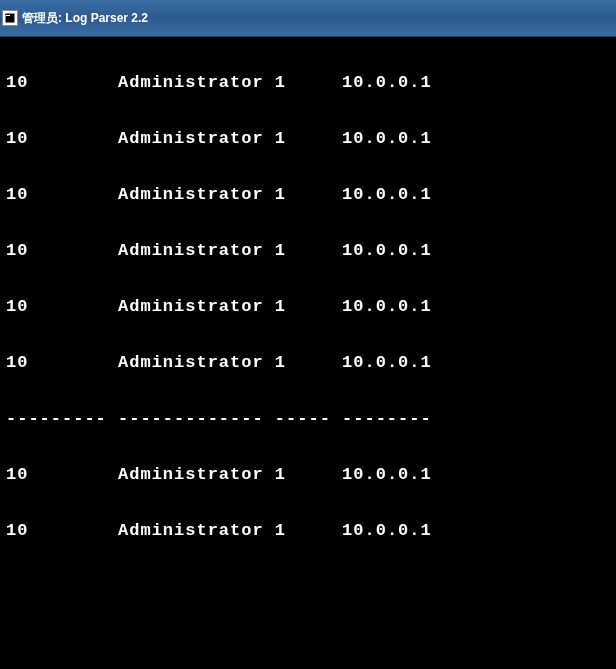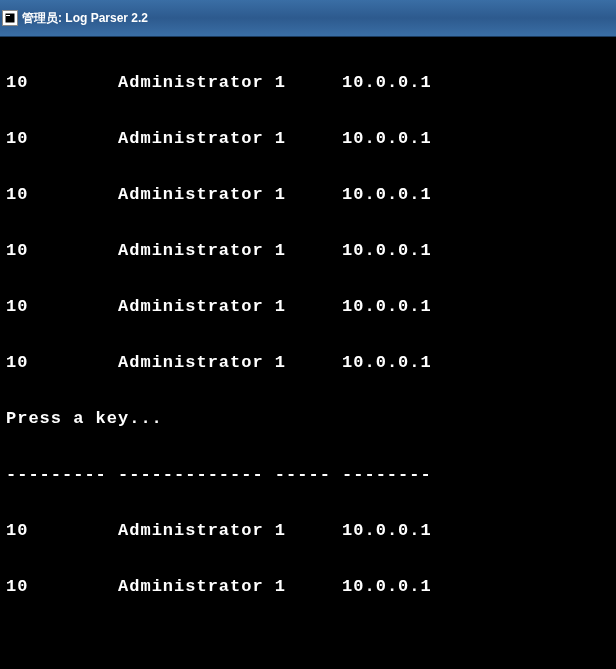--- a/index.html
+++ b/index.html
@@ -69,21 +69,20 @@
   <span class="titlebar-text">管理员: Log Parser 2.2</span>
 </div>
 
 <div class="terminal">
 <span class="row"><span>10</span>        <span>Administrator</span> <span>1</span>     <span>10.0.0.1</span></span>
 <span class="row"><span>10</span>        <span>Administrator</span> <span>1</span>     <span>10.0.0.1</span></span>
 <span class="row"><span>10</span>        <span>Administrator</span> <span>1</span>     <span>10.0.0.1</span></span>
 <span class="row"><span>10</span>        <span>Administrator</span> <span>1</span>     <span>10.0.0.1</span></span>
 <span class="row"><span>10</span>        <span>Administrator</span> <span>1</span>     <span>10.0.0.1</span></span>
 <span class="row"><span>10</span>        <span>Administrator</span> <span>1</span>     <span>10.0.0.1</span></span>
-<span class="row">Press a key...</span>
 <span class="row">--------- ------------- ----- --------</span>
 <span class="row"><span>10</span>        <span>Administrator</span> <span>1</span>     <span>10.0.0.1</span></span>
 <span class="row"><span>10</span>        <span>Administrator</span> <span>1</span>     <span>10.0.0.1</span></span>
 
 
 
 
 
 
 

